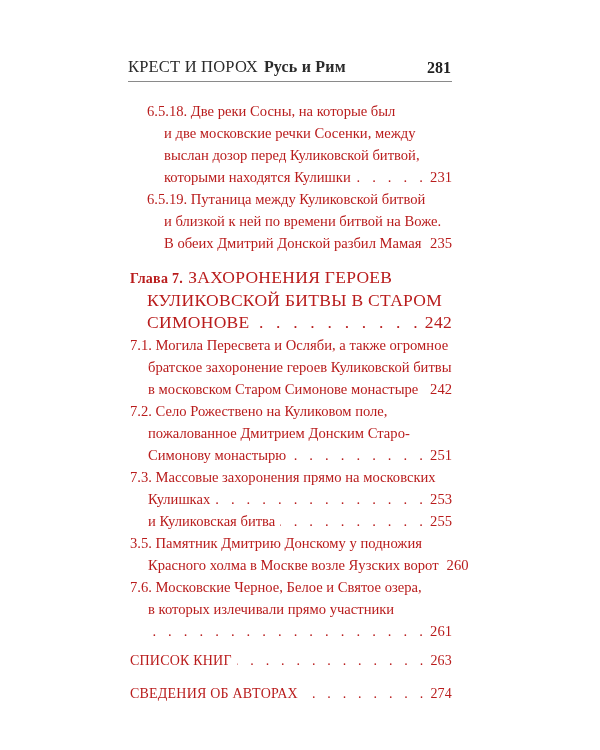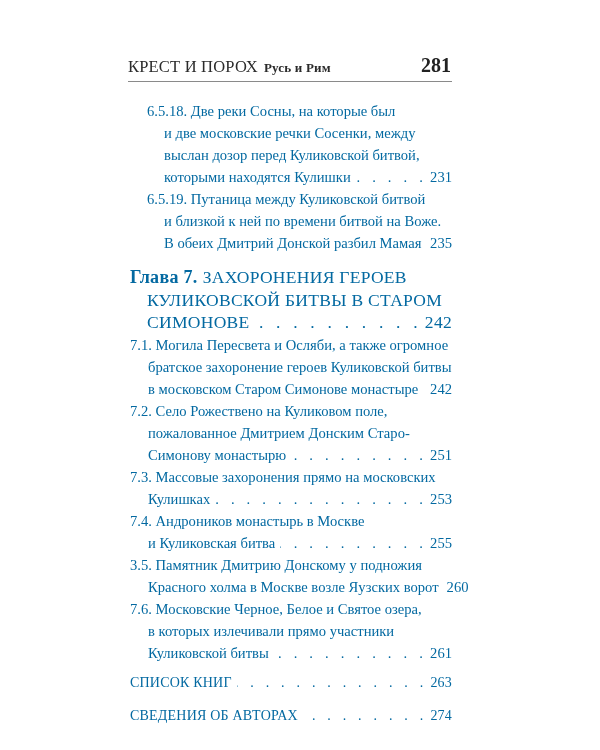--- a/index.html
+++ b/index.html
@@ -4,43 +4,43 @@
   <style>
     html, body { margin: 0; padding: 0; background: #ffffff; }
     body { width: 600px; height: 750px; position: relative; overflow: hidden;
            font-family: "DejaVu Serif", "Liberation Serif", serif; color: #2a2a2a; }
     .page { position: absolute; left: 0; top: 0; width: 600px; height: 750px; }
 
     .running-head { position: absolute; left: 128px; top: 57px; width: 324px; height: 24px;
                     border-bottom: 1px solid #8a8a8a; }
     .rh-title { position: absolute; left: 0; bottom: 4px; font-family: "Liberation Serif", serif;
                 font-size: 16.5px; letter-spacing: 0.2px; color: #2b2b2b; white-space: nowrap; }
-    .rh-sub { font-weight: bold; font-size: 13px; margin-left: 6px; letter-spacing: 0.2px; }
+    .rh-sub { font-weight: bold; font-size: 16px; margin-left: 6px; letter-spacing: 0.2px; }
     .rh-page { position: absolute; right: 1px; bottom: 4px; font-family: "Liberation Serif", serif;
-               font-weight: bold; font-size: 20px; color: #222; }
+               font-weight: bold; font-size: 16px; color: #222; }
 
     .toc { position: absolute; left: 130px; top: 100px; width: 322px;
-           font-family: "Liberation Serif", serif; font-size: 14.6px; line-height: 22px; color: #0369a1; }
+           font-family: "Liberation Serif", serif; font-size: 14.6px; line-height: 22px; color: #b91c1c; }
     .entry { position: relative; }
     .line { position: relative; white-space: nowrap; height: 22px; }
     .line.last { display: flex; align-items: center; }
     .line.last .txt { flex: 0 0 auto; }
     .line.last .leader { flex: 1 1 auto; overflow: hidden; white-space: nowrap; letter-spacing: 4.2px;
                          margin: 0 3px 0 5px; text-align: right; direction: rtl; }
     .line.last .pg { flex: 0 0 auto; }
 
     .sub-6 .first { padding-left: 17px; }
     .sub-6 .cont { padding-left: 34px; }
     .sub-7 .first { padding-left: 0; }
     .sub-7 .cont { padding-left: 18px; }
 
     .chapter { font-size: 17.5px; line-height: 22.5px; margin-top: 12px; }
     .chapter .first { height: 22.5px; }
     .chapter .cont { padding-left: 17px; height: 22.5px; }
-    .chapter .lbl { font-weight: bold; font-size: 18px; margin-right: 5px; }
+    .chapter .lbl { font-weight: bold; font-size: 14px; margin-right: 5px; }
     .chapter .first, .chapter .cont { letter-spacing: 0.3px; }
 
     .backmatter { font-size: 14px; line-height: 22px; letter-spacing: 0.2px; }
     .backmatter.bm1 { margin-top: 8px; }
     .backmatter.bm2 { margin-top: 11px; }
   </style>
 </head>
 <body>
 
 <div class="page">
@@ -106,42 +106,40 @@
     <div class="entry sub-7">
       <div class="line first">7.3. Массовые захоронения прямо на московских</div>
       <div class="line cont last">
         <span class="txt">Кулишках</span>
         <span class="leader">. . . . . . . . . . . . . . . . . . . . . . . . . . . . . . . . . . . . . . . . . . .</span>
         <span class="pg">253</span>
       </div>
     </div>
 
     <div class="entry sub-7">
-      <div class="line first">7.4. Андроников монастырь в Москве</div>
       <div class="line cont last">
         <span class="txt">и Куликовская битва</span>
         <span class="leader">. . . . . . . . . . . . . . . . . . . . . . . . . . . . . . . . . . . . . . . . . . .</span>
         <span class="pg">255</span>
       </div>
     </div>
 
     <div class="entry sub-7">
       <div class="line first">3.5. Памятник Дмитрию Донскому у подножия</div>
       <div class="line cont last">
         <span class="txt">Красного холма в Москве возле Яузских ворот</span>
         <span class="leader">. . . . . . . . . . . . . . . . . . . . . . . . . . . . . . . . . . . . . . . . . . .</span>
         <span class="pg">260</span>
       </div>
     </div>
 
     <div class="entry sub-7">
       <div class="line first">7.6. Московские Черное, Белое и Святое озера,</div>
       <div class="line cont">в которых излечивали прямо участники</div>
       <div class="line cont last">
-        <span class="txt">Куликовской битвы</span>
         <span class="leader">. . . . . . . . . . . . . . . . . . . . . . . . . . . . . . . . . . . . . . . . . . .</span>
         <span class="pg">261</span>
       </div>
     </div>
 
     <div class="entry backmatter bm1">
       <div class="line last">
         <span class="txt">СПИСОК КНИГ</span>
         <span class="leader">. . . . . . . . . . . . . . . . . . . . . . . . . . . . . . . . . . . . . . . . . . .</span>
         <span class="pg">263</span>

